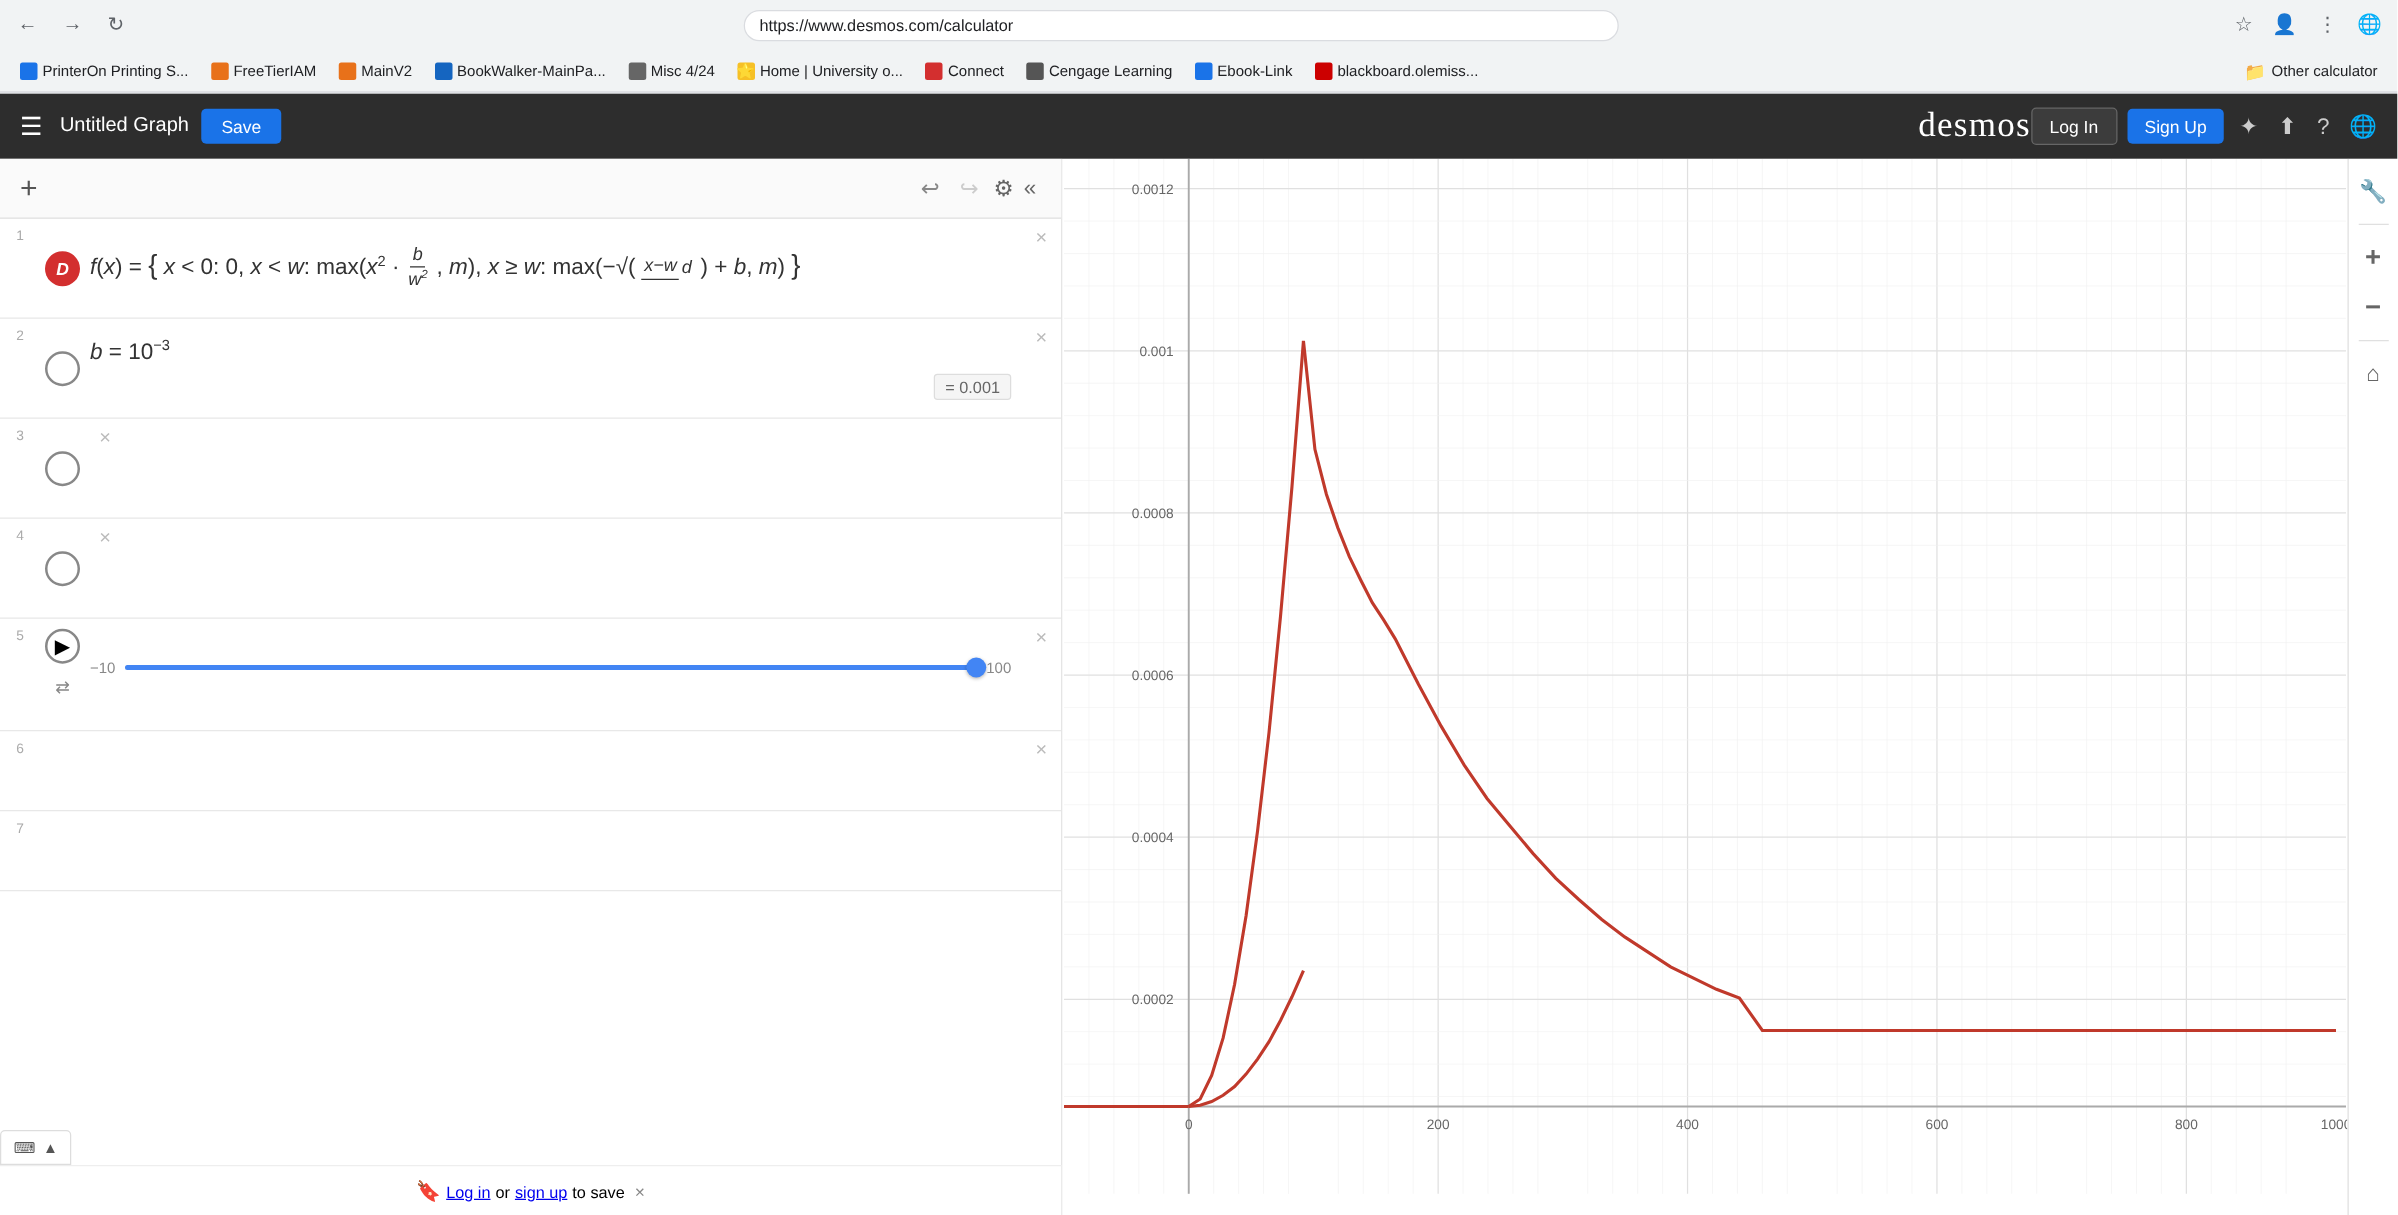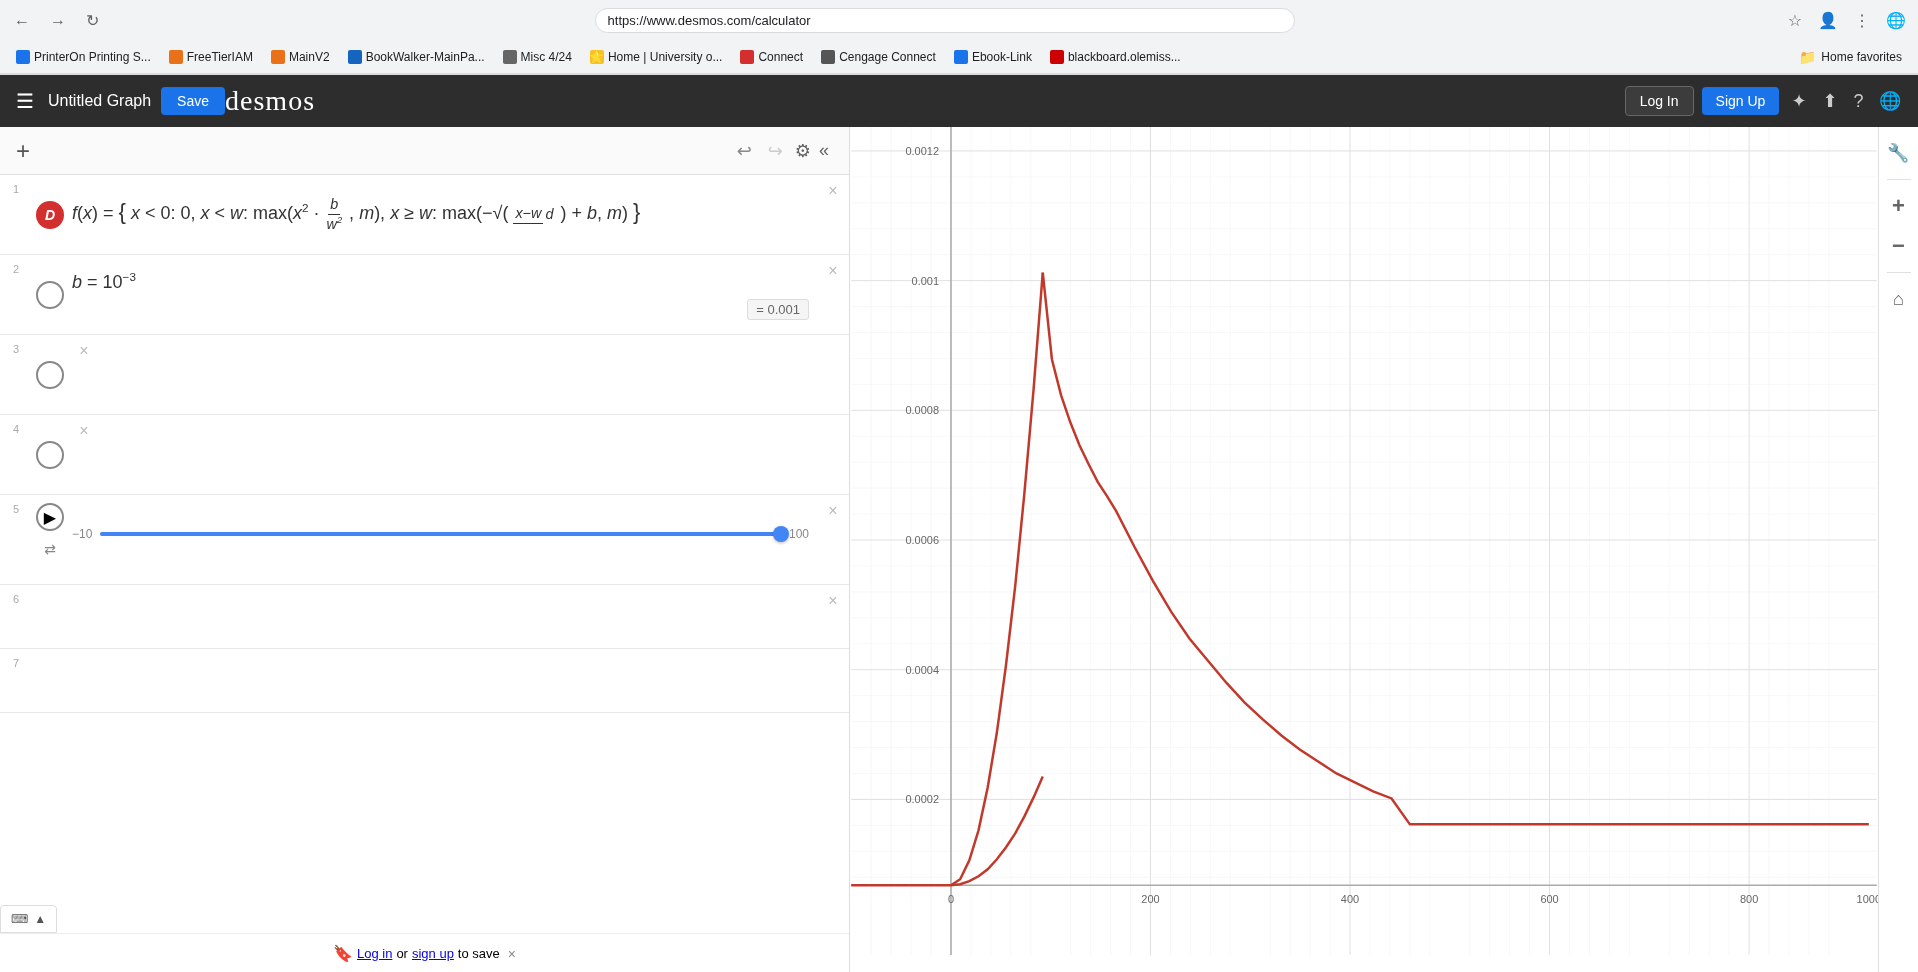--- a/index.html
+++ b/index.html
@@ -20,21 +20,21 @@
 
     
     .desmos-app { display: flex; flex-direction: column; height: calc(972px - 74px); }
 
     
     .desmos-topbar { background: #2d2d2d; display: flex; align-items: center; height: 52px; padding: 0 12px; flex-shrink: 0; }
     .topbar-left { display: flex; align-items: center; gap: 10px; }
     .hamburger-btn { background: none; border: none; cursor: pointer; color: #fff; font-size: 20px; padding: 4px; }
     .graph-title { color: #fff; font-size: 16px; font-weight: 400; }
     .save-btn { background: #1a73e8; color: #fff; border: none; border-radius: 4px; padding: 6px 16px; font-size: 14px; cursor: pointer; font-weight: 500; }
-    .topbar-center { flex: 1; text-align: left; }
+    .topbar-center { flex: 1; text-align: right; }
     .desmos-logo { color: #fff; font-size: 28px; font-family: Georgia, serif; letter-spacing: 1px; }
     .topbar-right { display: flex; align-items: center; gap: 8px; }
     .login-btn { background: #3c3c3c; color: #fff; border: 1px solid #666; border-radius: 4px; padding: 6px 14px; font-size: 14px; cursor: pointer; }
     .signup-btn { background: #1a73e8; color: #fff; border: none; border-radius: 4px; padding: 6px 14px; font-size: 14px; cursor: pointer; }
     .topbar-icon-btn { background: none; border: none; cursor: pointer; color: #ccc; font-size: 18px; padding: 4px; }
 
     
     .desmos-main { display: flex; flex: 1; overflow: hidden; }
 
     
@@ -135,33 +135,33 @@
     <a class="bookmark-item">
       <span class="bookmark-favicon" style="background:#f6c026;font-size:12px;display:flex;align-items:center;justify-content:center;">⭐</span>
       <span>Home | University o...</span>
     </a>
     <a class="bookmark-item">
       <span class="bookmark-favicon" style="background:#d32f2f;"></span>
       <span>Connect</span>
     </a>
     <a class="bookmark-item">
       <span class="bookmark-favicon" style="background:#555;"></span>
-      <span>Cengage Connect</span>
+      <span>Cengage Learning</span>
     </a>
     <a class="bookmark-item">
       <span class="bookmark-favicon" style="background:#1a73e8;"></span>
       <span>Ebook-Link</span>
     </a>
     <a class="bookmark-item">
       <span class="bookmark-favicon" style="background:#cc0000;"></span>
       <span>blackboard.olemiss...</span>
     </a>
     <div class="bookmark-others">
       <span style="font-size:14px;">📁</span>
-      <span>Home favorites</span>
+      <span>Other calculator</span>
     </div>
   </div>
 </div>
 
 <div class="desmos-app">
 
   <div class="desmos-topbar">
     <div class="topbar-left">
       <button class="hamburger-btn">☰</button>
       <span class="graph-title">Untitled Graph</span>

